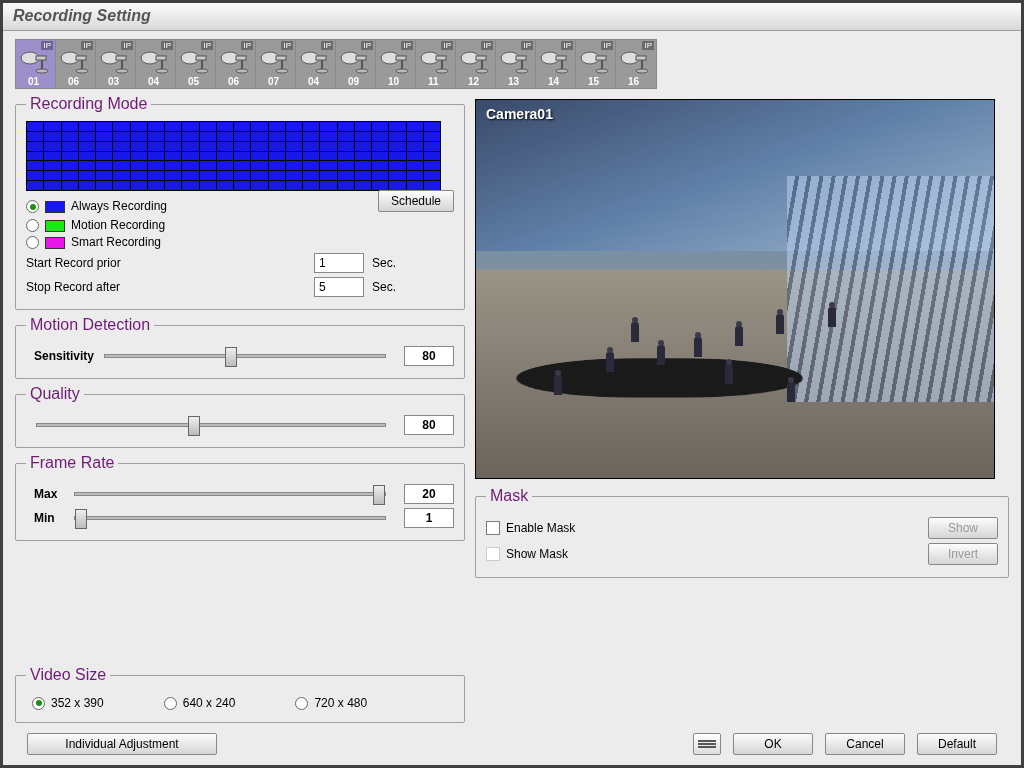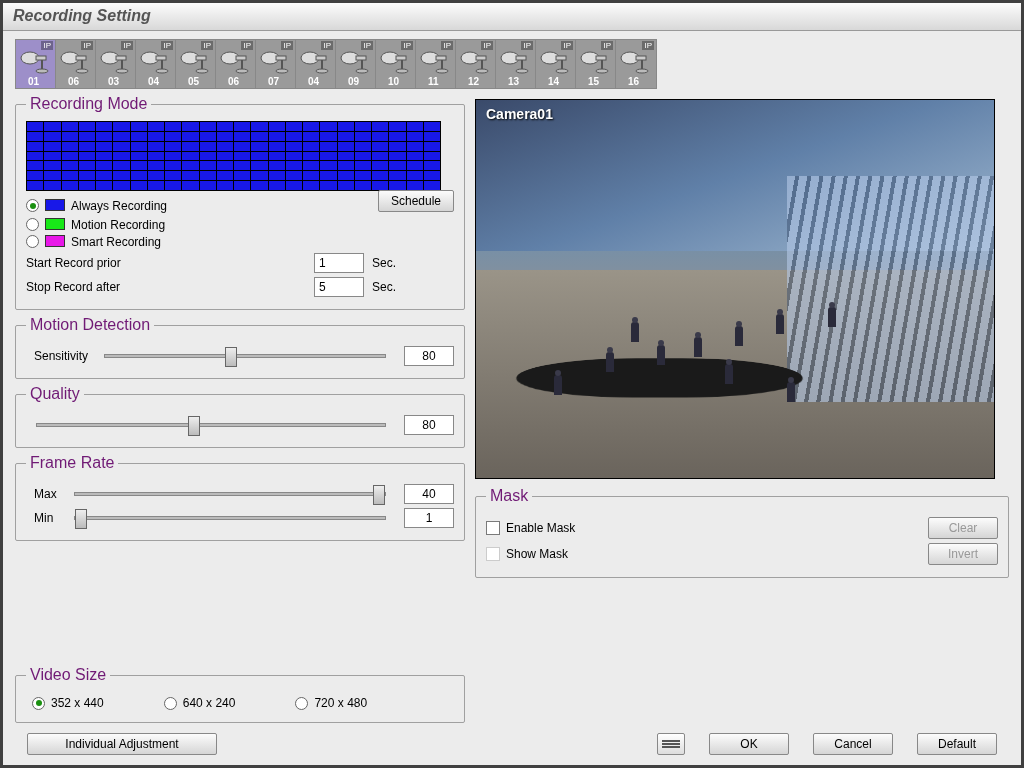--- a/index.html
+++ b/index.html
@@ -22,60 +22,60 @@
 .main-row { display: flex; gap: 10px; flex: 1; }
 .left-col { width: 450px; display: flex; flex-direction: column; gap: 6px; }
 .right-col { flex: 1; display: flex; flex-direction: column; gap: 8px; }
 
 fieldset { border: 1px solid #a0a0a0; border-radius: 2px; margin: 0; padding: 8px 10px; background: transparent; }
 legend { color: #701a75; padding: 0 4px; font-size: 16px; }
 
 .schedule-grid { width: 415px; height: 70px; background: #000; display: grid; grid-template-columns: repeat(24, 1fr); grid-template-rows: repeat(7, 1fr); gap: 1px; padding: 1px; margin-bottom: 8px; }
 .schedule-cell { background: #1818e8; }
 
-.mode-row { display: flex; align-items: flex-start; gap: 6px; margin: 3px 0; }
+.mode-row { display: flex; align-items: flex-end; gap: 6px; margin: 3px 0; }
 .radio { width: 13px; height: 13px; border: 1px solid #666; border-radius: 50%; background: #fff; display: inline-flex; align-items: center; justify-content: center; }
 .radio.on::after { content: ''; width: 6px; height: 6px; background: #1a9010; border-radius: 50%; }
 .color-box { width: 20px; height: 12px; border: 1px solid #333; }
 .c-blue { background: #1818e8; }
 .c-green { background: #18e818; }
 .c-magenta { background: #e818e8; }
 .c-white { background: #fff; }
 
 .btn { background: linear-gradient(to bottom, #fcfcfc, #d5d5d5); border: 1px solid #888; border-radius: 2px; padding: 3px 12px; cursor: pointer; min-width: 70px; text-align: center; }
 .btn.disabled { color: #999; }
 
 .schedule-btn-row { display: flex; justify-content: flex-end; margin-top: -26px; margin-bottom: 6px; }
 
 .input-row { display: flex; align-items: center; gap: 8px; margin: 4px 0; }
 .input-row .lbl { width: 180px; }
 .text-input { border: 1px solid #888; background: #fff; width: 50px; height: 20px; padding: 2px 4px; margin-left: 100px; }
 
-.slider-row { display: flex; align-items: center; gap: 10px; margin: 4px 0; }
+.slider-row { display: flex; align-items: center; gap: 10px; margin: 4px 0; font-weight: bold; }
 .slider-row .slbl { width: 60px; padding-left: 8px; }
 .slider-track { flex: 1; height: 4px; background: #bbb; border: 1px solid #888; position: relative; margin: 0 8px; }
 .slider-thumb { position: absolute; top: -8px; width: 12px; height: 20px; background: linear-gradient(to bottom, #eee, #bbb); border: 1px solid #666; margin-left: -6px; }
 .slider-val { width: 50px; border: 1px solid #888; background: #fff; text-align: center; padding: 2px; }
 
 .preview { width: 520px; height: 380px; background: #222; border: 1px solid #000; position: relative; margin-top: 4px; }
 .preview-inner { width: 100%; height: 100%; background: linear-gradient(to bottom, #507090 0%, #6a8fb0 30%, #8090a0 45%, #70788a 55%, #55535a 75%, #3d3b40 100%); position: relative; overflow: hidden; }
 .preview-label { position: absolute; top: 6px; left: 10px; color: #fff; font-weight: bold; font-size: 14px; text-shadow: 1px 1px 2px #000; }
 .floor { position: absolute; bottom: 0; left: 0; right: 0; height: 55%; background: linear-gradient(to bottom, #9a9488, #6a645c); }
 .ceiling { position: absolute; top: 0; left: 0; right: 0; height: 40%; background: linear-gradient(160deg, #3a4a6a 0%, #6080a8 50%, #a0b8d0 100%); }
 .windows { position: absolute; top: 20%; right: 0; width: 40%; height: 60%; background: repeating-linear-gradient(100deg, rgba(180,200,230,0.6) 0px, rgba(180,200,230,0.6) 8px, rgba(60,80,110,0.5) 8px, rgba(60,80,110,0.5) 12px); }
 .belt { position: absolute; bottom: 18%; left: 8%; width: 55%; height: 18%; background: #1a1a1a; border-radius: 50%/60%; transform: perspective(300px) rotateX(55deg); }
 .person { position: absolute; width: 8px; height: 20px; background: #2a2a3a; border-radius: 3px 3px 0 0; }
 .person::before { content:''; position:absolute; top:-5px; left:1px; width:6px; height:6px; background:#3a3a4a; border-radius:50%; }
 
 .mask-row { display: flex; align-items: center; justify-content: space-between; margin: 4px 0; }
 .mask-left { display: flex; align-items: center; gap: 6px; }
 
 .video-size-row { display: flex; gap: 60px; align-items: center; padding: 4px 6px; }
 
-.bottom-bar { display: flex; align-items: center; padding: 4px 12px 6px; gap: 24px; justify-content: space-between; }
+.bottom-bar { display: flex; align-items: center; padding: 4px 12px 6px; gap: 12px; justify-content: space-between; }
 .bottom-bar .spacer { flex: 1; }
 .kbd-icon { width: 28px; height: 22px; border: 1px solid #888; background: linear-gradient(#fff,#ddd); display: flex; align-items: center; justify-content: center; flex-direction: column; gap: 1px; border-radius: 2px; }
 .kbd-icon div { width: 18px; height: 2px; background: #555; }
 </style>
 </head>
 <body>
 
 <div class="window">
   <div class="titlebar">Recording Setting</div>
   <div class="content">
@@ -473,21 +473,21 @@
           </div>
         </fieldset>
 
         <fieldset>
           <legend>Frame Rate</legend>
           <div class="slider-row">
             <span class="slbl" style="width:30px">Max</span>
             <div class="slider-track">
                 <div class="slider-thumb" style="left:98%"></div>
               </div>
-            <div class="slider-val">40</div>
+            <div class="slider-val">20</div>
           </div>
           <div class="slider-row">
             <span class="slbl" style="width:30px">Min</span>
             <div class="slider-track">
                 <div class="slider-thumb" style="left:2%"></div>
               </div>
             <div class="slider-val">1</div>
           </div>
         </fieldset>
 
@@ -514,39 +514,39 @@
           <div class="preview-label">Camera01</div>
         </div>
 
         <fieldset>
           <legend>Mask</legend>
           <div class="mask-row">
             <div class="mask-left">
               <span class="checkbox"></span>
               <span>Enable Mask</span>
             </div>
-            <div class="btn disabled" style="min-width:70px">Clear</div>
+            <div class="btn disabled" style="min-width:70px">Show</div>
           </div>
           <div class="mask-row">
             <div class="mask-left">
               <span class="checkbox" style="border-color:#ccc"></span>
               <span>Show Mask</span>
             </div>
             <div class="btn disabled" style="min-width:70px">Invert</div>
           </div>
         </fieldset>
       </div>
     </div>
 
     <fieldset style="width:450px">
       <legend>Video Size</legend>
       <div class="video-size-row">
         <div style="display:flex;align-items:center;gap:6px">
           <span class="radio on"></span>
-          <span>352 x 440</span>
+          <span>352 x 390</span>
         </div>
         <div style="display:flex;align-items:center;gap:6px">
           <span class="radio"></span>
           <span>640 x 240</span>
         </div>
         <div style="display:flex;align-items:center;gap:6px">
           <span class="radio"></span>
           <span>720 x 480</span>
         </div>
       </div>

